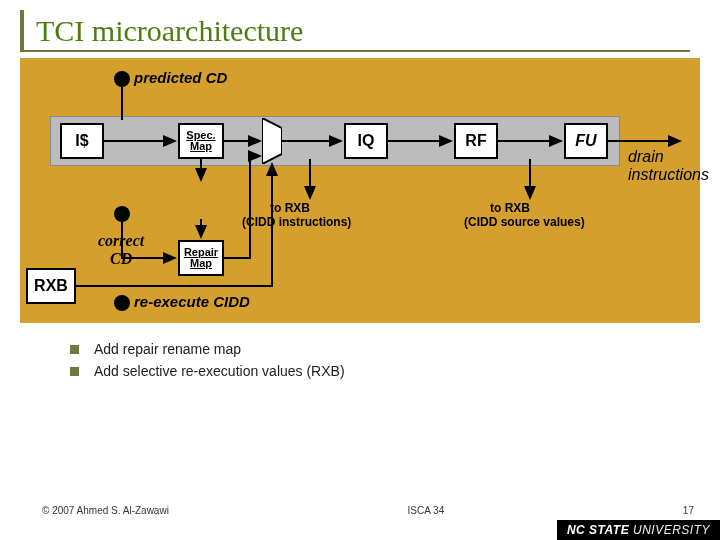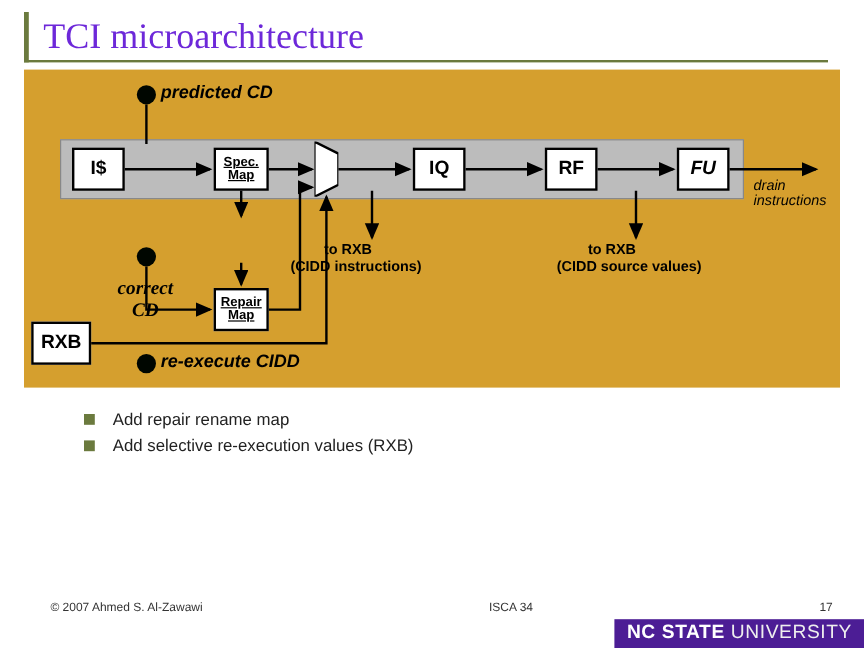--- a/index.html
+++ b/index.html
@@ -10,21 +10,21 @@
     overflow: hidden;
   }
   .title-wrap {
     border-left: 4px solid #6b7a3e;
     border-bottom: 2px solid #6b7a3e;
     margin: 10px 30px 0 20px;
     padding: 4px 0 2px 12px;
   }
   .title {
     font-size: 30px;
-    color: #6d28d9;
+    color: #4d7c0f;
     font-weight: normal;
   }
   .diagram {
     position: relative;
     margin: 6px 20px 0 20px;
     width: 680px; height: 265px;
     background: #d59f2e;
   }
   .band {
     position: absolute;
@@ -59,21 +59,21 @@
   .note {
     position: absolute;
     font-family: Arial, sans-serif;
     font-weight: bold; font-size: 12px;
     text-align: center;
     line-height: 1.1;
   }
   .note-it {
     position: absolute;
     font-family: Arial, sans-serif;
-    font-style: italic; font-size: 12px;
+    font-style: italic; font-size: 16px;
     text-align: center; line-height: 1.1;
   }
   .dot {
     position: absolute;
     width: 16px; height: 16px;
     border-radius: 50%;
     background: #000600;
   }
   svg.conn { position: absolute; left:0; top:0; width:680px; height:265px; pointer-events:none; }
   .mux {
@@ -102,25 +102,26 @@
     display: flex; align-items: center;
     font-family: Arial, sans-serif;
     font-size: 10px; color: #333;
     padding: 0 26px 4px 26px;
   }
   .footrow .c { margin-left: auto; margin-right: auto; }
   .brandbar {
     display: flex; justify-content: flex-end;
   }
   .brand {
-    background: #4c1d95;
+    background: #000000;
     color: #fff;
     font-family: Arial, sans-serif;
-    font-size: 16px; padding: 3px 10px;
+    font-size: 12px; padding: 3px 10px;
     letter-spacing: 0.5px;
+    font-style: italic;
   }
   .brand .thin { font-weight: normal; color: #eee; }
   .brand .bold { font-weight: bold; }
 </style>
 </head>
 <body>
 
 <div class="title-wrap">
   <div class="title">TCI microarchitecture</div>
 </div>

